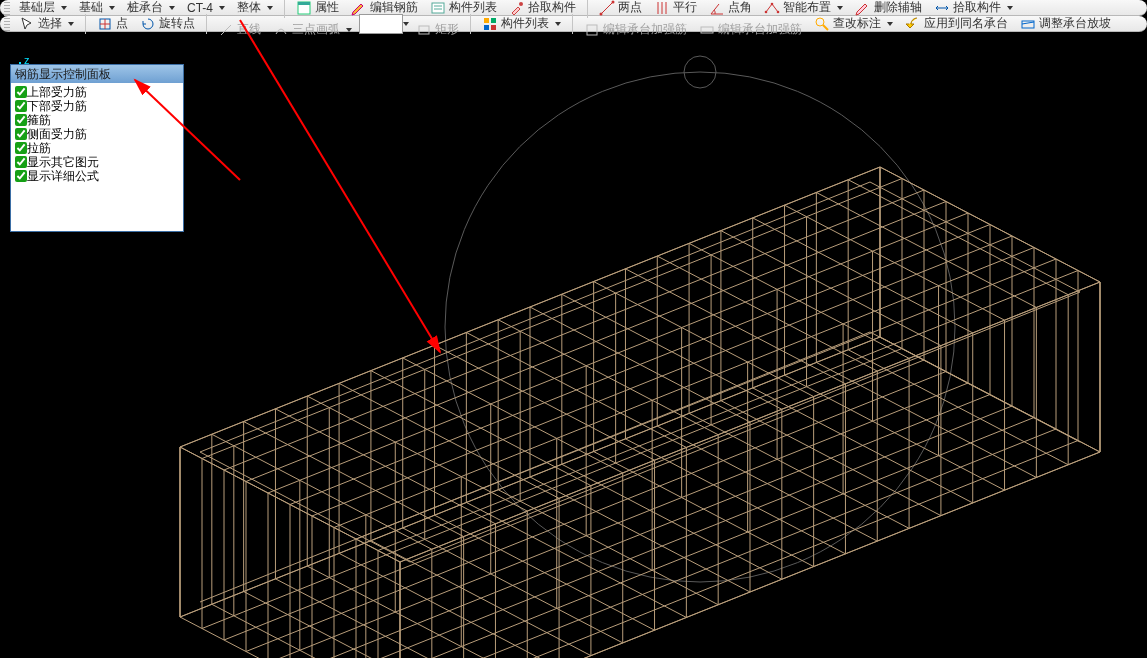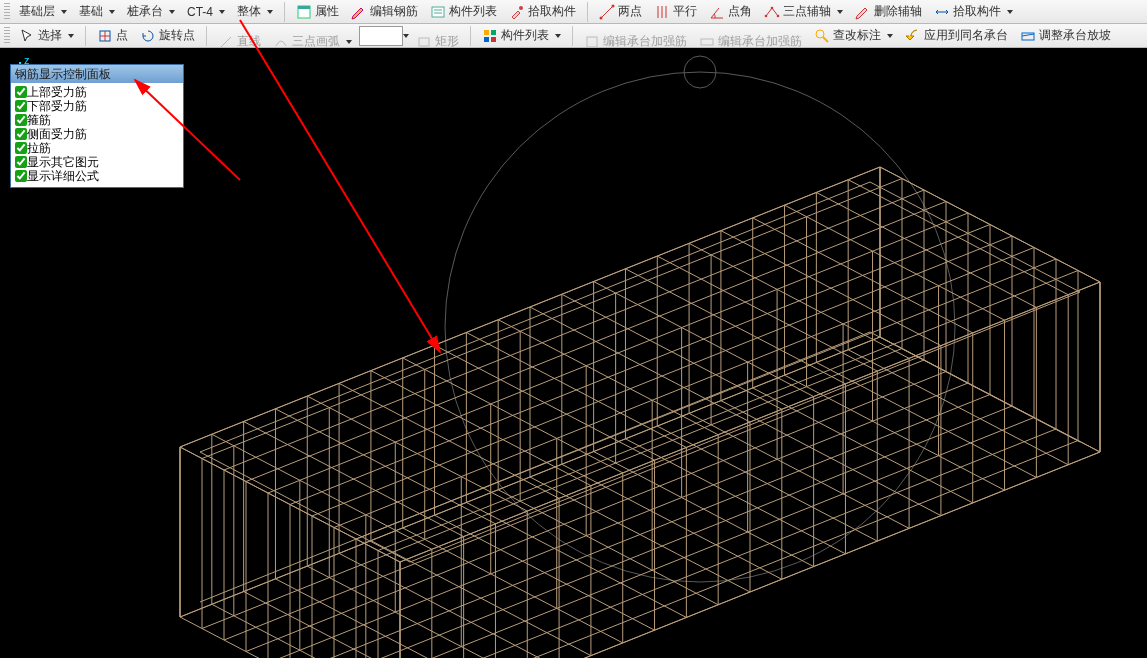--- a/index.html
+++ b/index.html
@@ -10,26 +10,27 @@
     width: 1147px;
     height: 658px;
     overflow: hidden;
     position: relative;
   }
 
   
   .toolbar {
     display: flex;
     align-items: center;
-    height: 24px;
+    height: 16px;
     background: linear-gradient(#f8f8f8,#e8e8e8);
     border-bottom: 1px solid #b8b8b8;
     padding: 0 4px;
     gap: 2px;
     white-space: nowrap;
+    border-radius: 12px;
   }
   .tb-grip {
     width: 6px; height: 18px;
     background: repeating-linear-gradient(to bottom,#b0b0b0 0 1px,transparent 1px 3px);
     margin-right: 2px;
   }
   .tb-sep {
     width: 1px; height: 20px;
     background: #c5c5c5;
     margin: 0 4px;
@@ -58,21 +59,21 @@
   .ico {
     width:16px;height:16px;display:inline-block;position:relative;
   }
   .ico svg { width:16px;height:16px;display:block; }
   .dim { color:#9e9e9e;margin-top:12px; }
 
   
   .panel {
     position: absolute;
     left: 10px; top: 64px;
-    width: 174px; height: 124px;
+    width: 174px; height: 168px;
     background: #fff;
     border: 1px solid #3b6ea5;
     box-shadow: 1px 1px 2px rgba(0,0,0,.3);
     z-index: 5;
   }
   .panel-title {
     height: 18px; line-height:18px;
     background: linear-gradient(#9ec5e8,#6fa0d2);
     color: #1a1a1a;
     padding: 0 4px;
@@ -211,21 +212,21 @@
   </span>
   <span class="tb-btn">
     <span class="ico">
       <svg viewBox="0 0 16 16">
           <polyline points="2,12 8,4 14,12" fill="none" stroke="#c33"></polyline>
           <circle cx="2" cy="12" r="1.3" fill="#c33"></circle>
           <circle cx="8" cy="4" r="1.3" fill="#c33"></circle>
           <circle cx="14" cy="12" r="1.3" fill="#c33"></circle>
         </svg>
     </span>
-    <span>三点辅轴</span>
+    <span>智能布置</span>
     <span class="caret"></span>
   </span>
   <span class="tb-btn">
     <span class="ico">
       <svg viewBox="0 0 16 16">
           <path d="M2 12l8-8 2 2-8 8-3 1z" fill="#fcd" stroke="#c33"></path>
         </svg>
     </span>
     <span>删除辅轴</span>
   </span>

